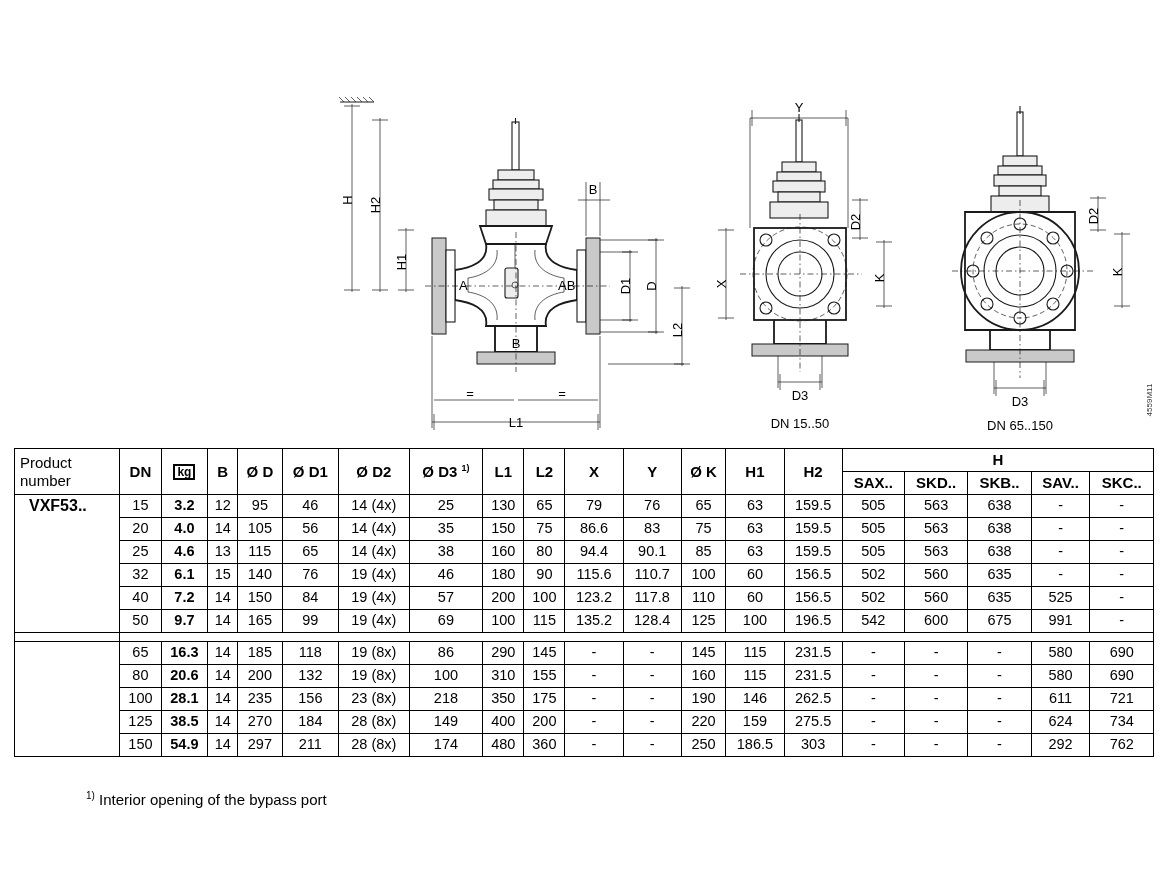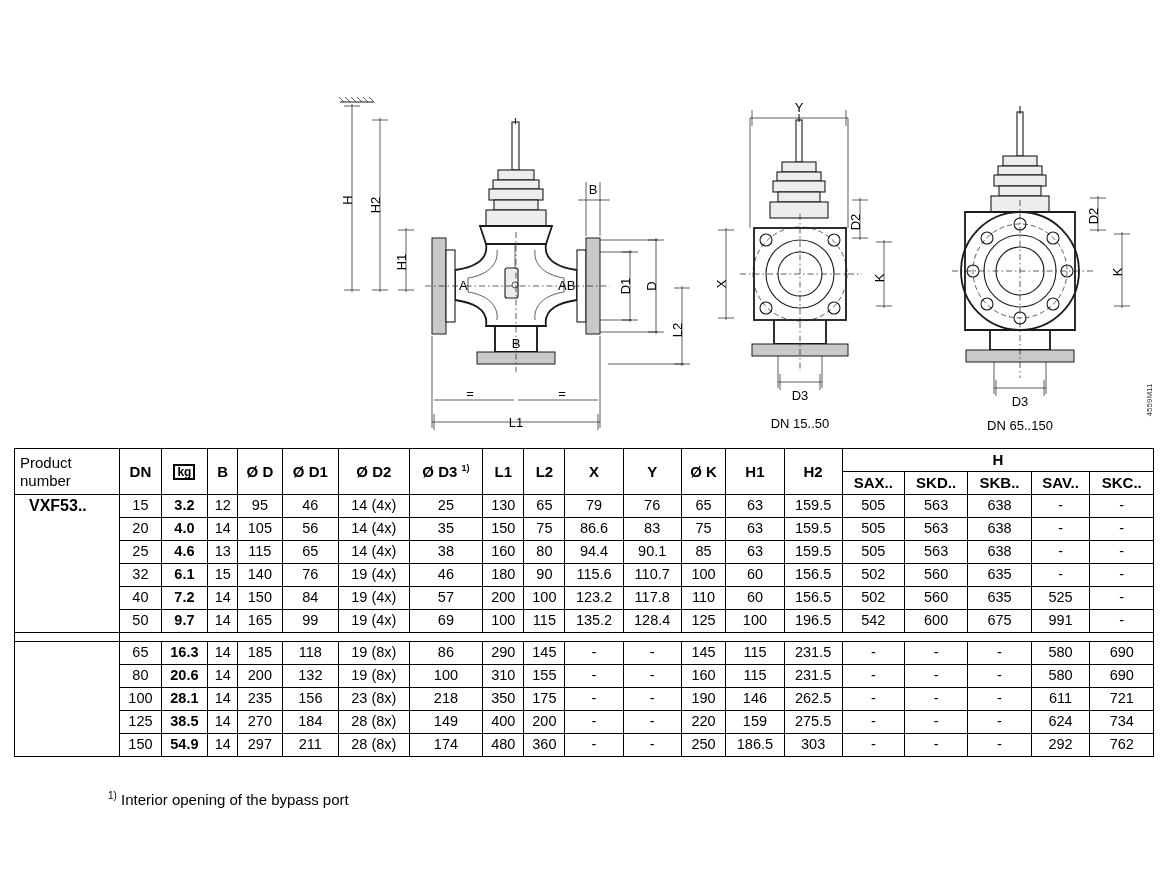--- a/index.html
+++ b/index.html
@@ -28,21 +28,21 @@
 
   
   .tablewrap{position:absolute;left:14px;top:448px;width:1140px;}
   table{border-collapse:collapse;width:1140px;font-size:14.5px;}
   th,td{border:1px solid #000;text-align:center;padding:1px 2px;height:20px;line-height:1.05;}
   thead th{font-weight:bold;font-size:15px;}
   .prodcell{text-align:left;padding-left:14px;font-weight:bold;font-size:16px;}
   .prodhead{text-align:left;padding-left:5px;font-weight:normal;font-size:15px;line-height:1.15;}
   .kgcell{font-weight:bold;margin-top:20px;}
   .gaprow td{border-left:1px solid #000;border-right:1px solid #000;border-top:1px solid #000;border-bottom:1px solid #000;height:8px;padding:0;}
-  .footnote{position:absolute;left:108px;top:790px;font-size:15px;text-align:center;}
+  .footnote{position:absolute;left:86px;top:790px;font-size:15px;text-align:center;}
   .footnote sup{font-size:10px;}
   .kgicon{display:inline-block;border:2px solid #000;padding:0 2px;font-size:12px;font-weight:bold;line-height:12px;}
 </style>
 </head>
 <body>
 
 <div class="sheet">
 
   <div class="drawings">
     <svg class="draw" width="1168" height="440" viewBox="0 0 1168 440">

